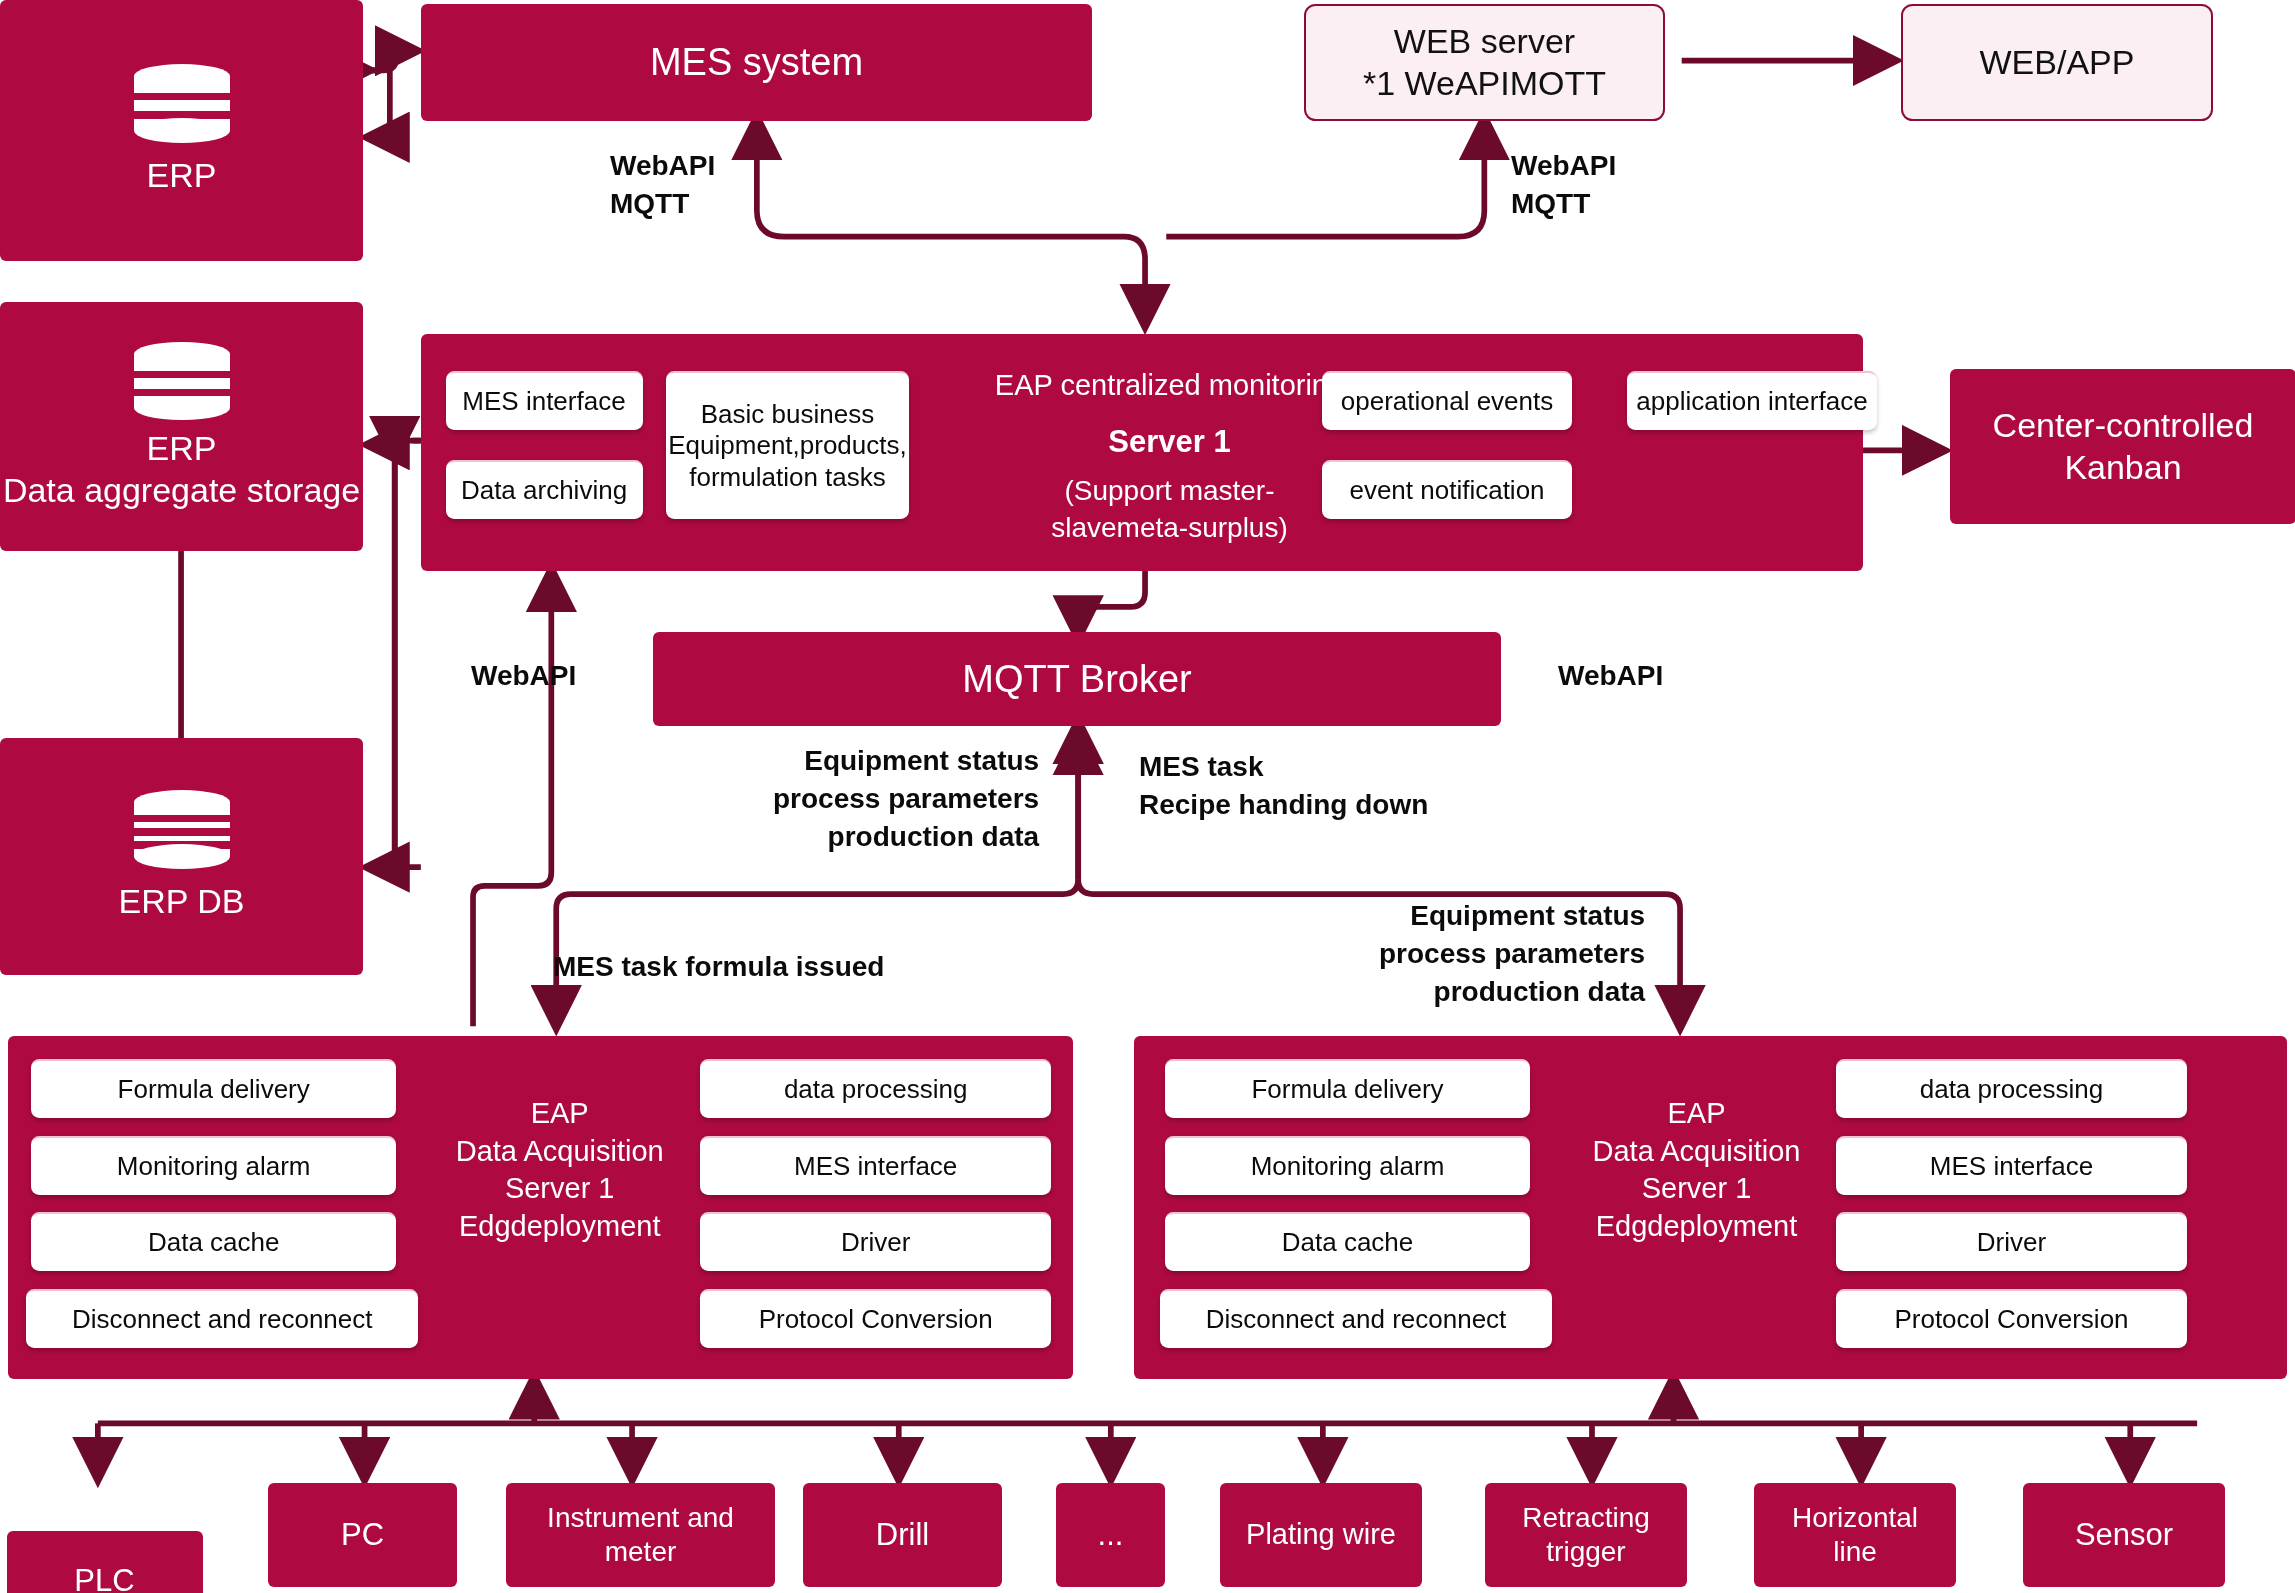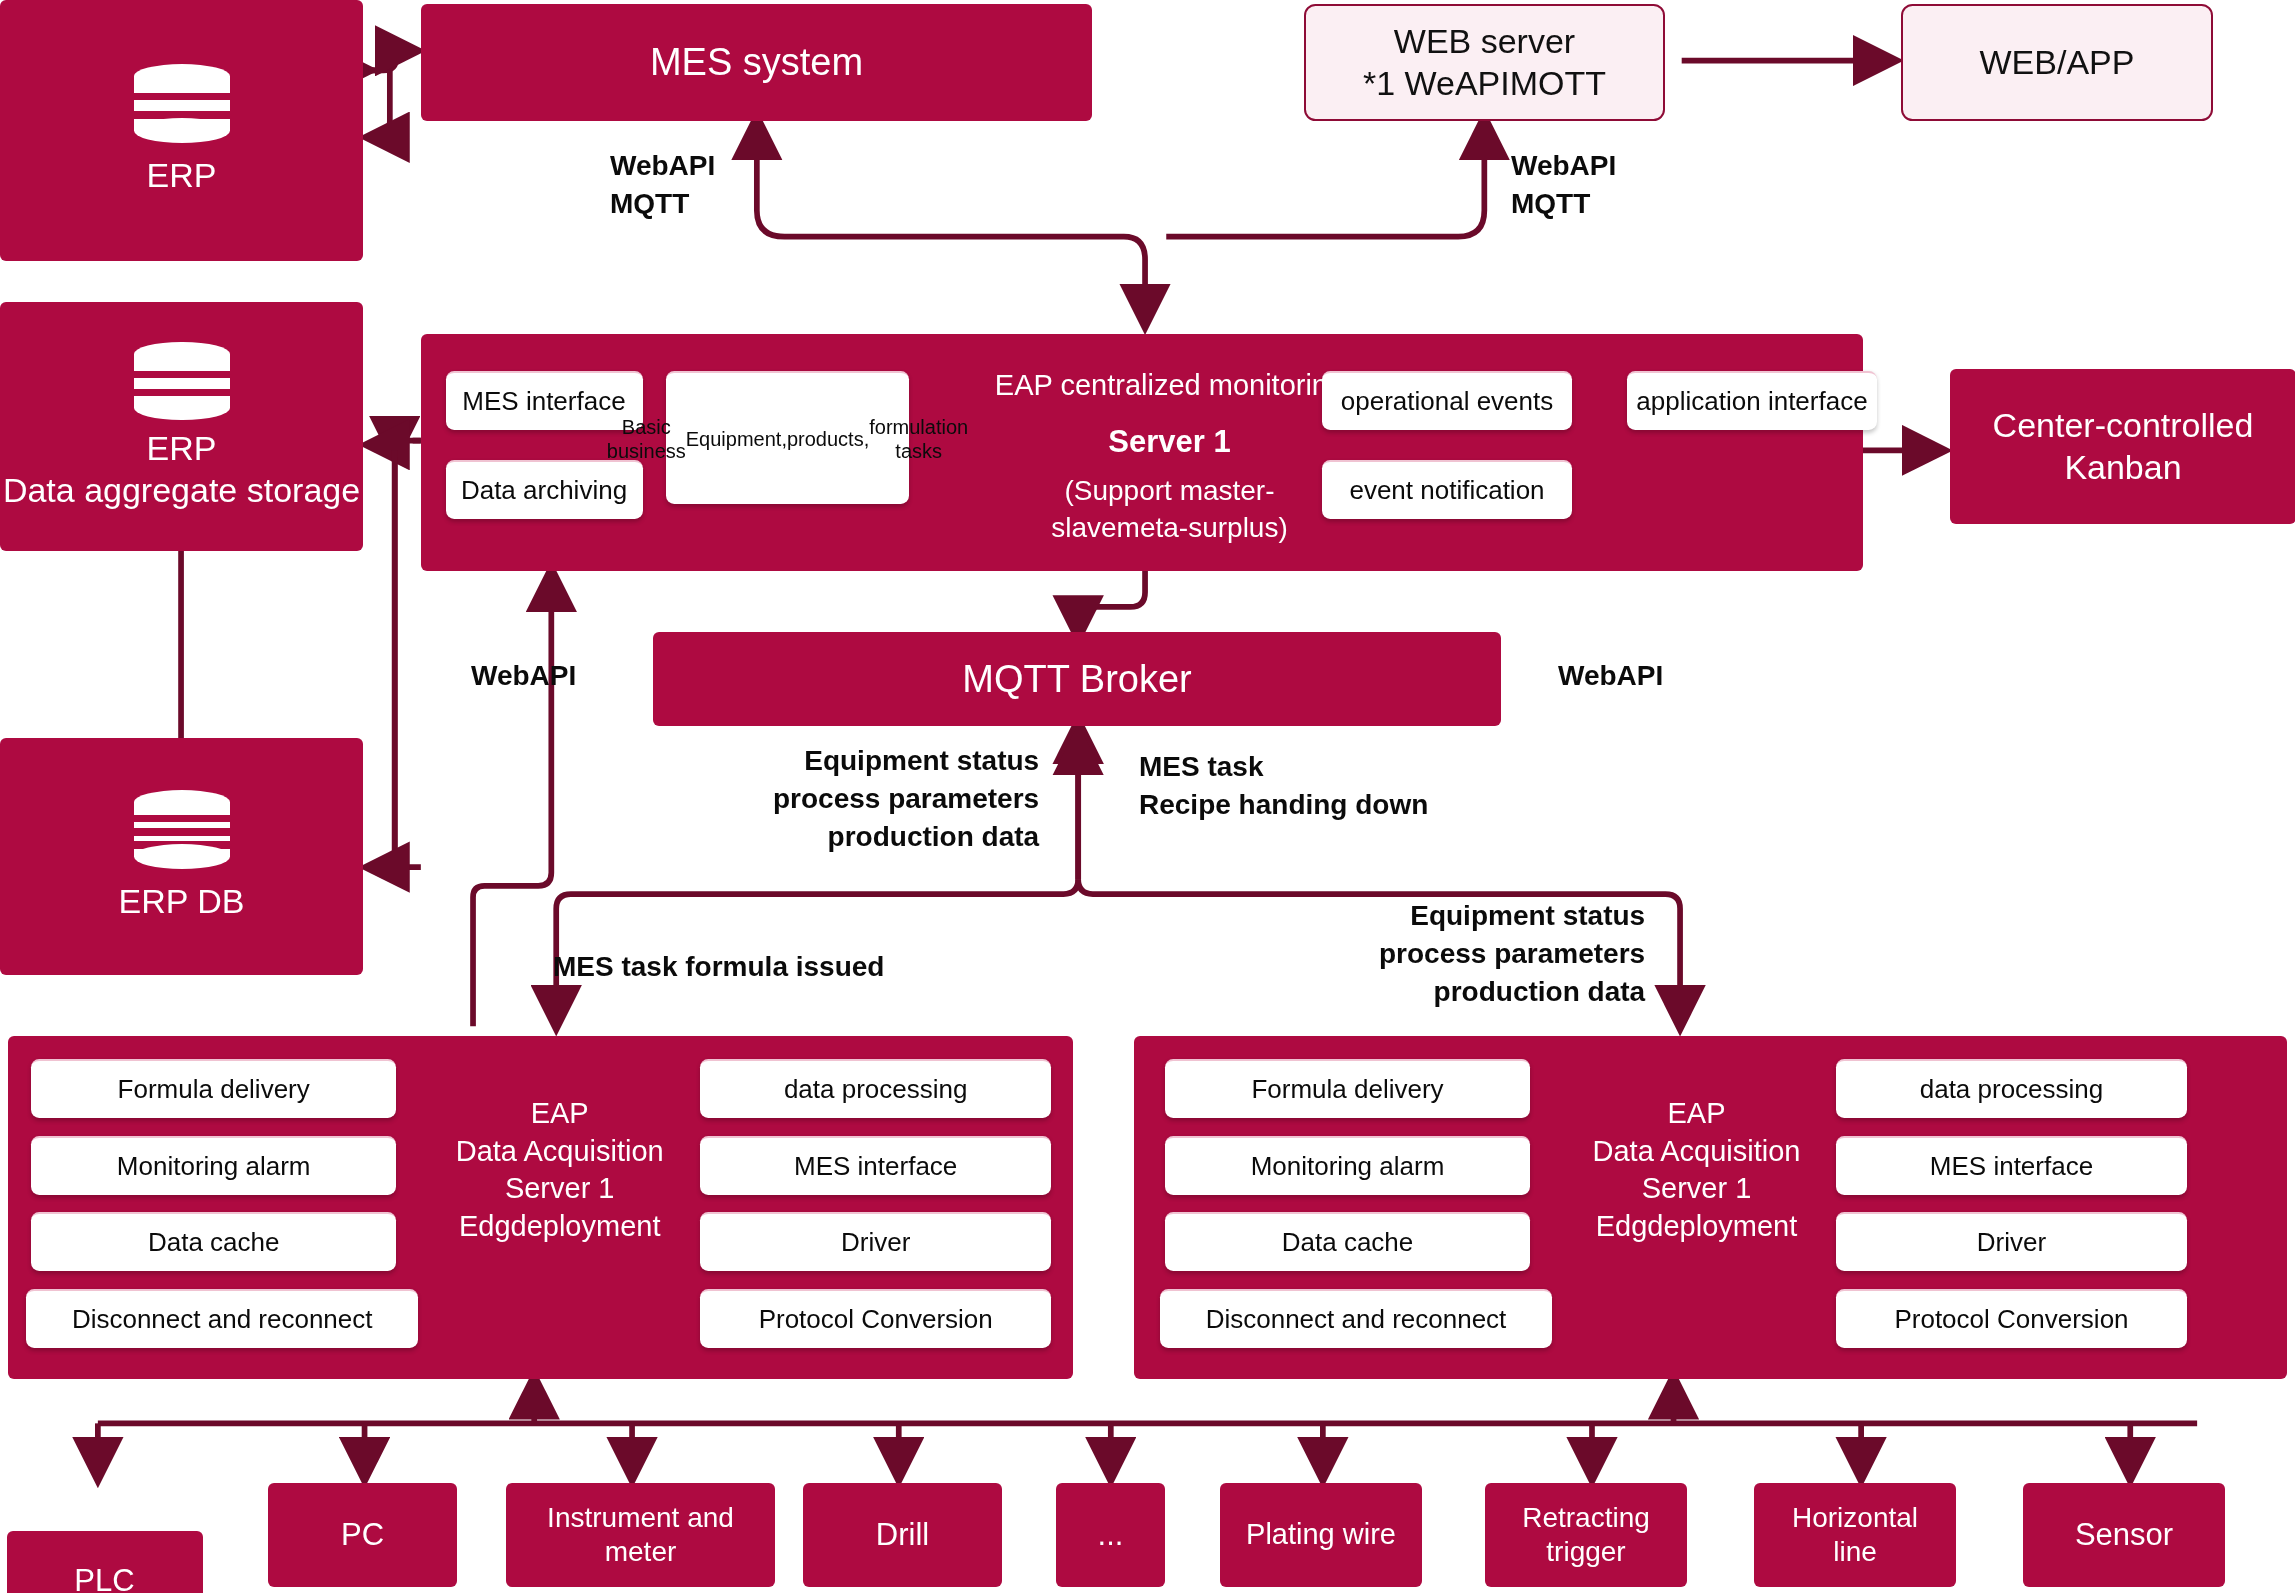--- a/index.html
+++ b/index.html
@@ -149,21 +149,21 @@
 
   <div class="fill" style="position:absolute;left:421px;top:334px;width:1442px;height:237px;">
 
     <div class="chip" style="left:24.5px;top:37px;width:197px;height:59px;font-size:26px;">
       <span>MES interface</span>
     </div>
     <div class="chip" style="left:24.5px;top:126px;width:197px;height:59px;font-size:26px;">
       <span>Data archiving</span>
     </div>
 
-    <div class="chip" style="left:245px;top:37px;width:243px;height:133px;font-size:20px;flex-direction:row;">
+    <div class="chip" style="left:245px;top:37px;width:243px;height:148px;font-size:26px;flex-direction:column;">
       <span>Basic business</span>
       <span>Equipment,products,</span>
       <span>formulation tasks</span>
     </div>
 
     <div class="plain" style="left:520px;top:33px;width:457px;font-size:29px;">EAP centralized monitoring</div>
     <div class="plain" style="left:520px;top:88px;width:457px;font-size:31px;font-weight:bold;">Server 1</div>
     <div class="plain" style="left:520px;top:139px;width:457px;font-size:28px;">(Support master-</div>
     <div class="plain" style="left:520px;top:176px;width:457px;font-size:28px;">slavemeta-surplus)</div>
 

